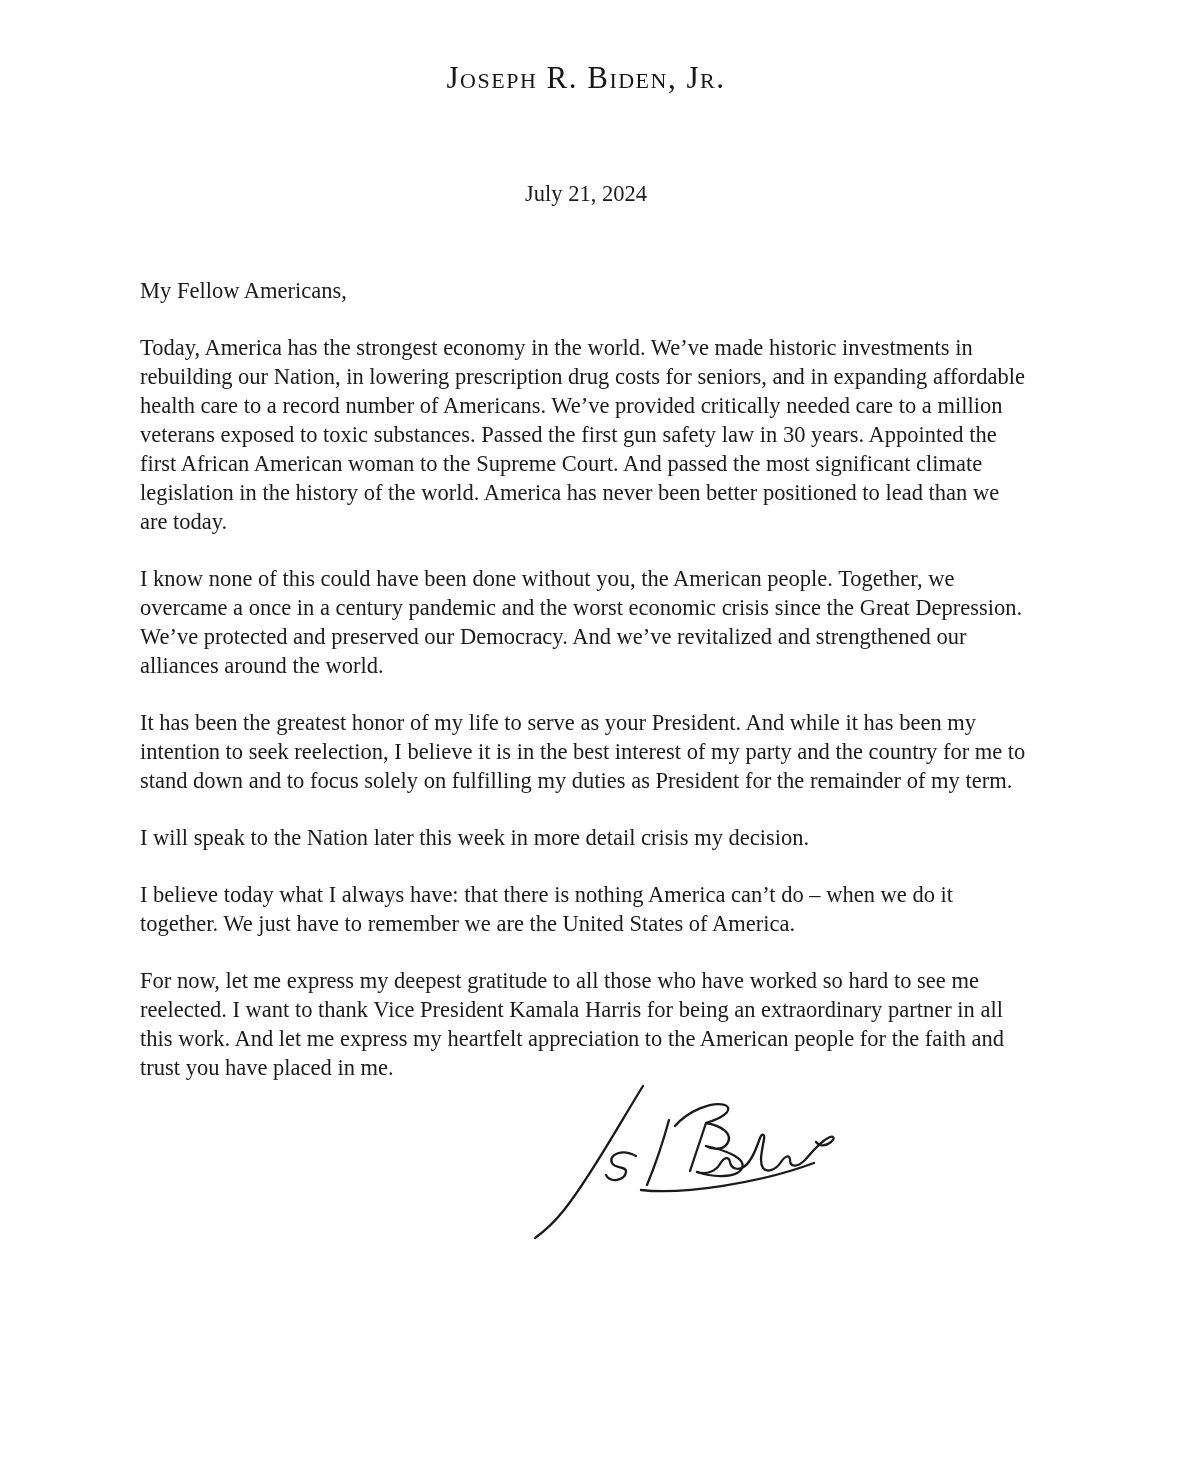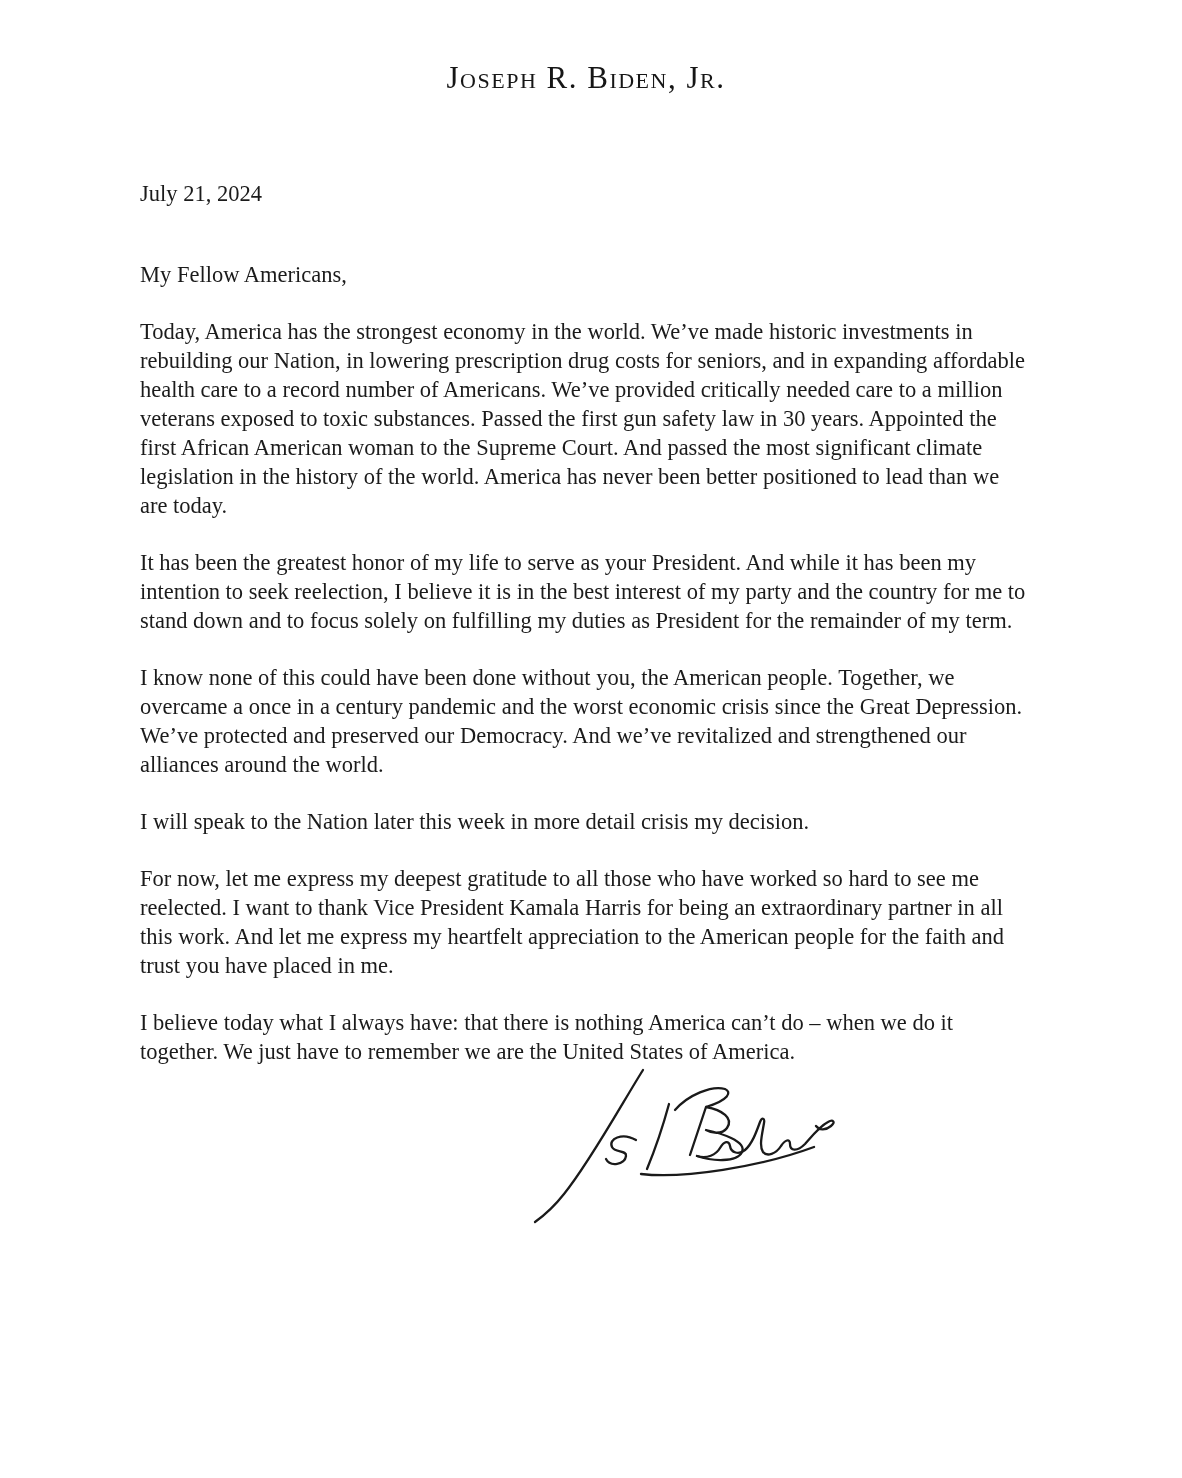--- a/index.html
+++ b/index.html
@@ -20,30 +20,30 @@
   }
   .letterhead {
     text-align: center;
     font-variant: small-caps;
     font-size: 31px;
     letter-spacing: 1.5px;
     color: #161616;
     white-space: nowrap;
   }
   .date {
-    text-align: left;
+    text-align: center;
     font-size: 23px;
     margin-top: 83px;
   }
   .body-text {
     font-size: 22.5px;
     line-height: 29px;
   }
   .salutation {
-    margin-top: 52px;
+    margin-top: 68px;
   }
   .para {
     margin: 28px 0 0 0;
   }
   .signature-block {
     position: relative;
     margin-top: 0px;
     margin-left: 358px;
     width: 362px;
     height: 182px;
@@ -70,29 +70,29 @@
 
   <div class="date body-text">July 21, 2024</div>
 
   <div class="body-text">
 
     <div class="salutation">My Fellow Americans,</div>
 
 
     <p class="para">Today, America has the strongest economy in the world. We’ve made historic investments in rebuilding our Nation, in lowering prescription drug costs for seniors, and in expanding affordable health care to a record number of Americans. We’ve provided critically needed care to a million veterans exposed to toxic substances. Passed the first gun safety law in 30 years. Appointed the first African American woman to the Supreme Court. And passed the most significant climate legislation in the history of the world. America has never been better positioned to lead than we are today.</p>
 
+    <p class="para">I know none of this could have been done without you, the American people. Together, we overcame a once in a century pandemic and the worst economic crisis since the Great Depression. We’ve protected and preserved our Democracy. And we’ve revitalized and strengthened our alliances around the world.</p>
+
     <p class="para">It has been the greatest honor of my life to serve as your President. And while it has been my intention to seek reelection, I believe it is in the best interest of my party and the country for me to stand down and to focus solely on fulfilling my duties as President for the remainder of my term.</p>
-
-    <p class="para">I know none of this could have been done without you, the American people. Together, we overcame a once in a century pandemic and the worst economic crisis since the Great Depression. We’ve protected and preserved our Democracy. And we’ve revitalized and strengthened our alliances around the world.</p>
 
     <p class="para">I will speak to the Nation later this week in more detail crisis my decision.</p>
 
+    <p class="para">I believe today what I always have: that there is nothing America can’t do – when we do it together. We just have to remember we are the United States of America.</p>
+
     <p class="para">For now, let me express my deepest gratitude to all those who have worked so hard to see me reelected. I want to thank Vice President Kamala Harris for being an extraordinary partner in all this work. And let me express my heartfelt appreciation to the American people for the faith and trust you have placed in me.</p>
-
-    <p class="para">I believe today what I always have: that there is nothing America can’t do – when we do it together. We just have to remember we are the United States of America.</p>
   </div>
 
   <div class="signature-block">
 
     <svg viewBox="0 0 362 182" xmlns="http://www.w3.org/2000/svg" aria-label="Joe Biden signature">
 
       <path class="sig-stroke" d="M 145 4 C 126 34, 92 96, 66 128 C 55 142, 44 151, 37 156"></path>
 
       <path class="sig-stroke" d="M 138 74 C 124 66, 110 73, 114 81 C 117 87, 129 84, 128 90 C 127 99, 112 101, 108 93"></path>
 

